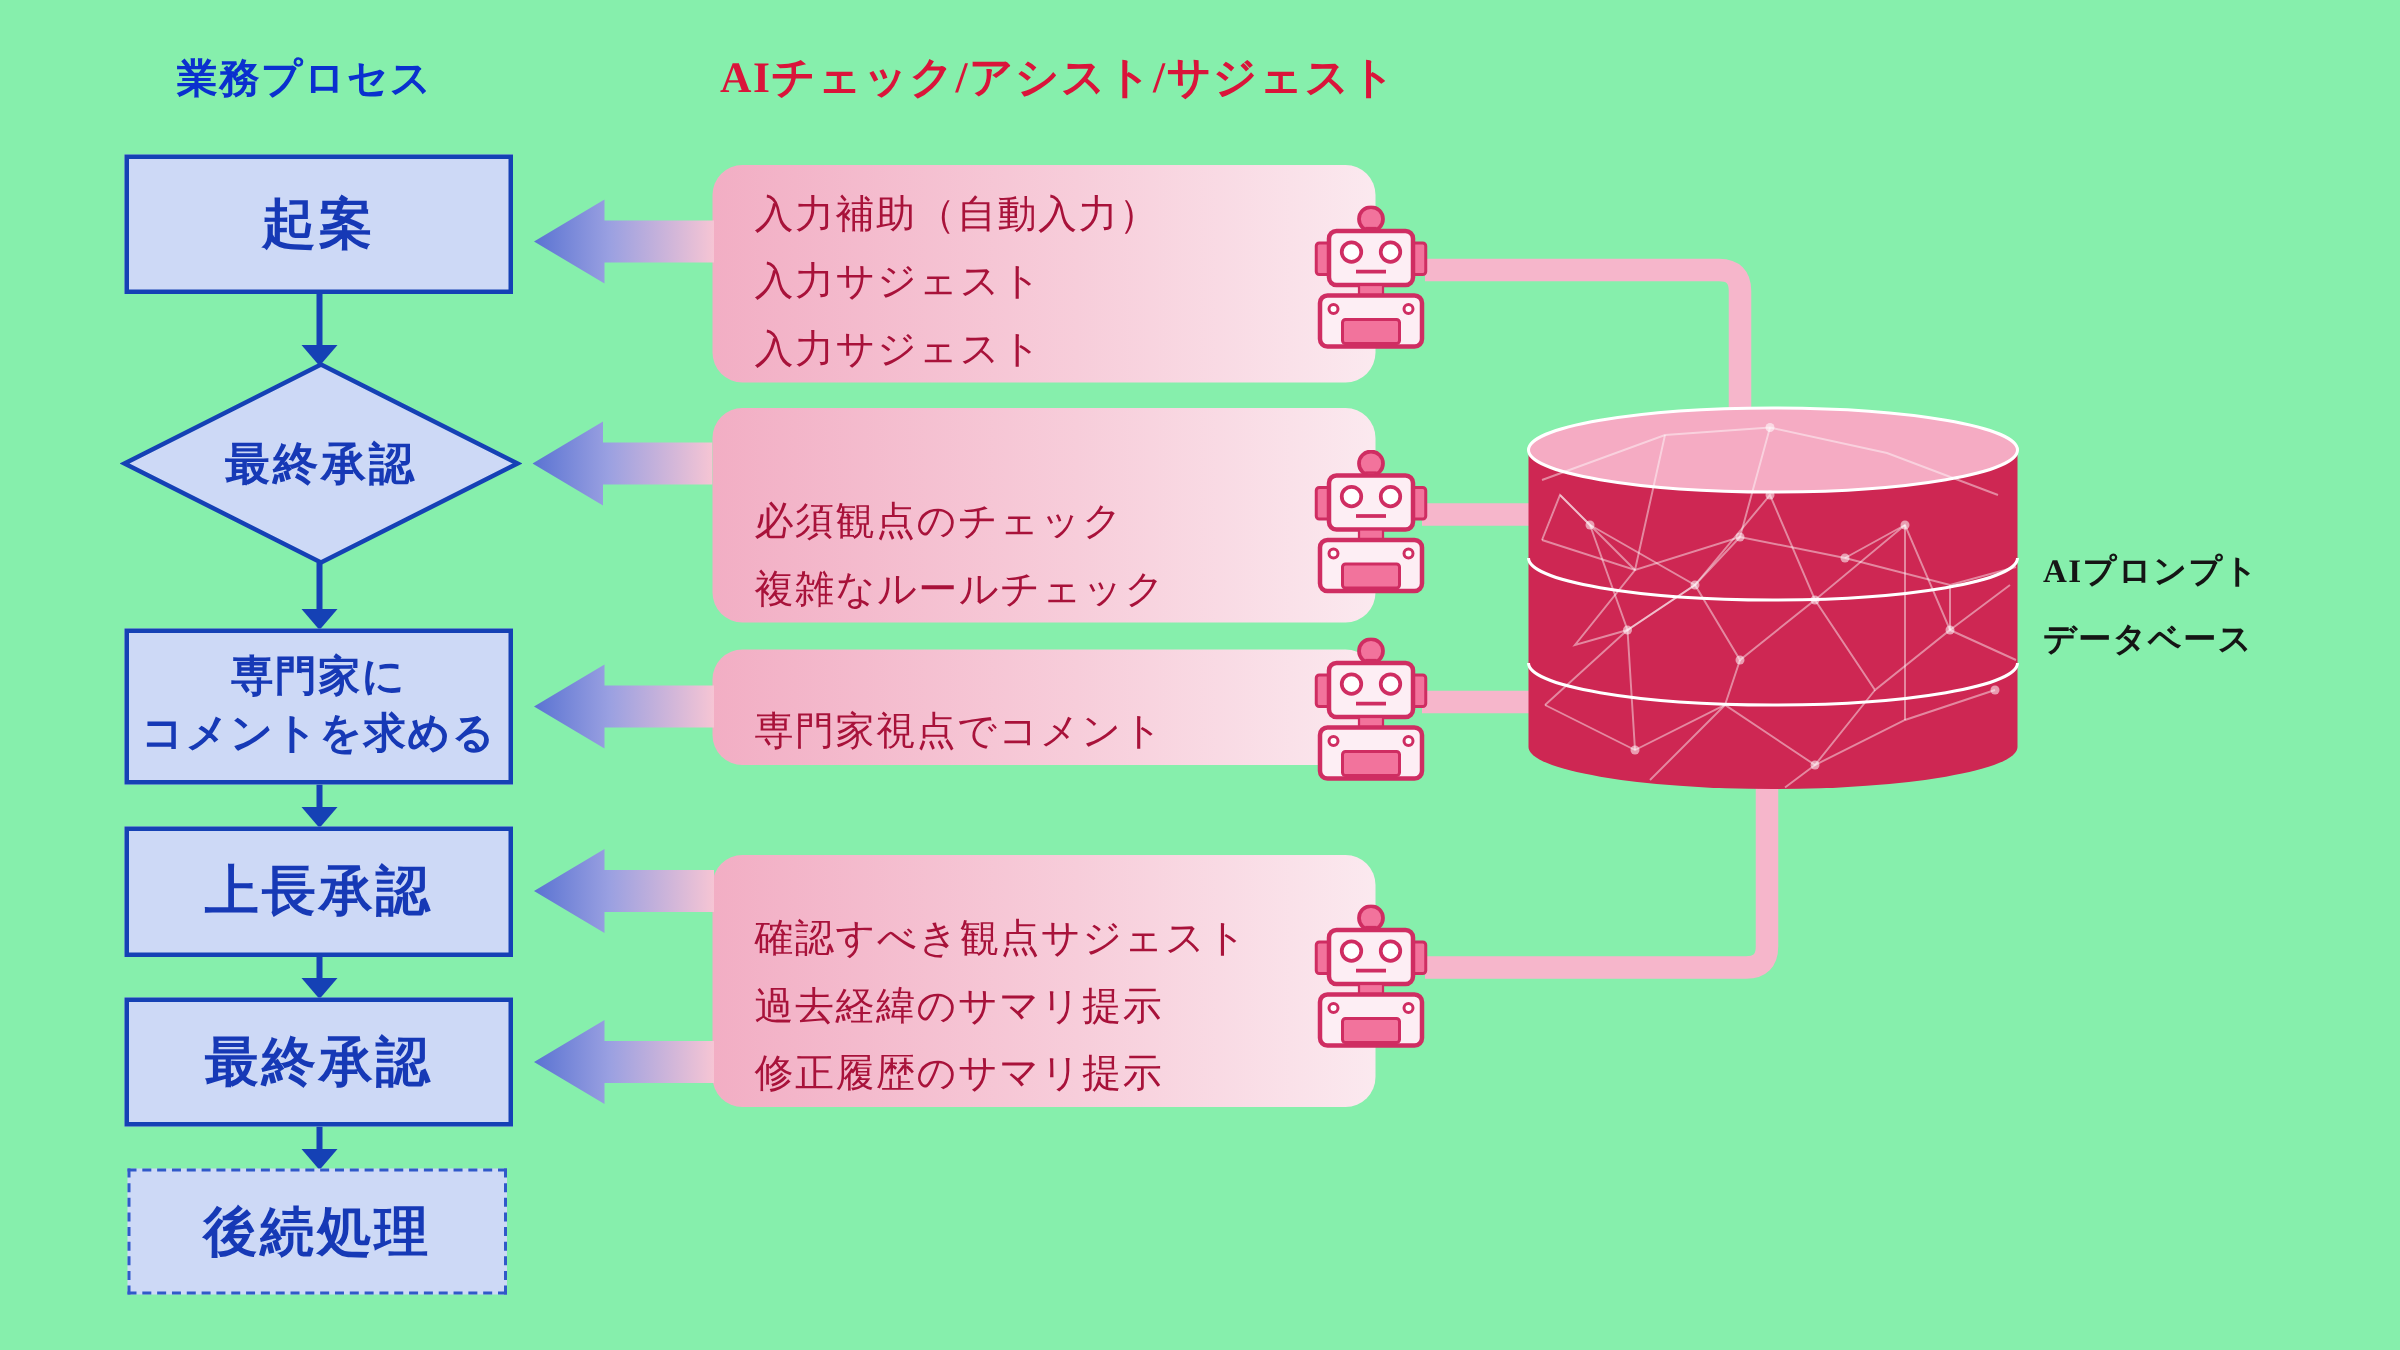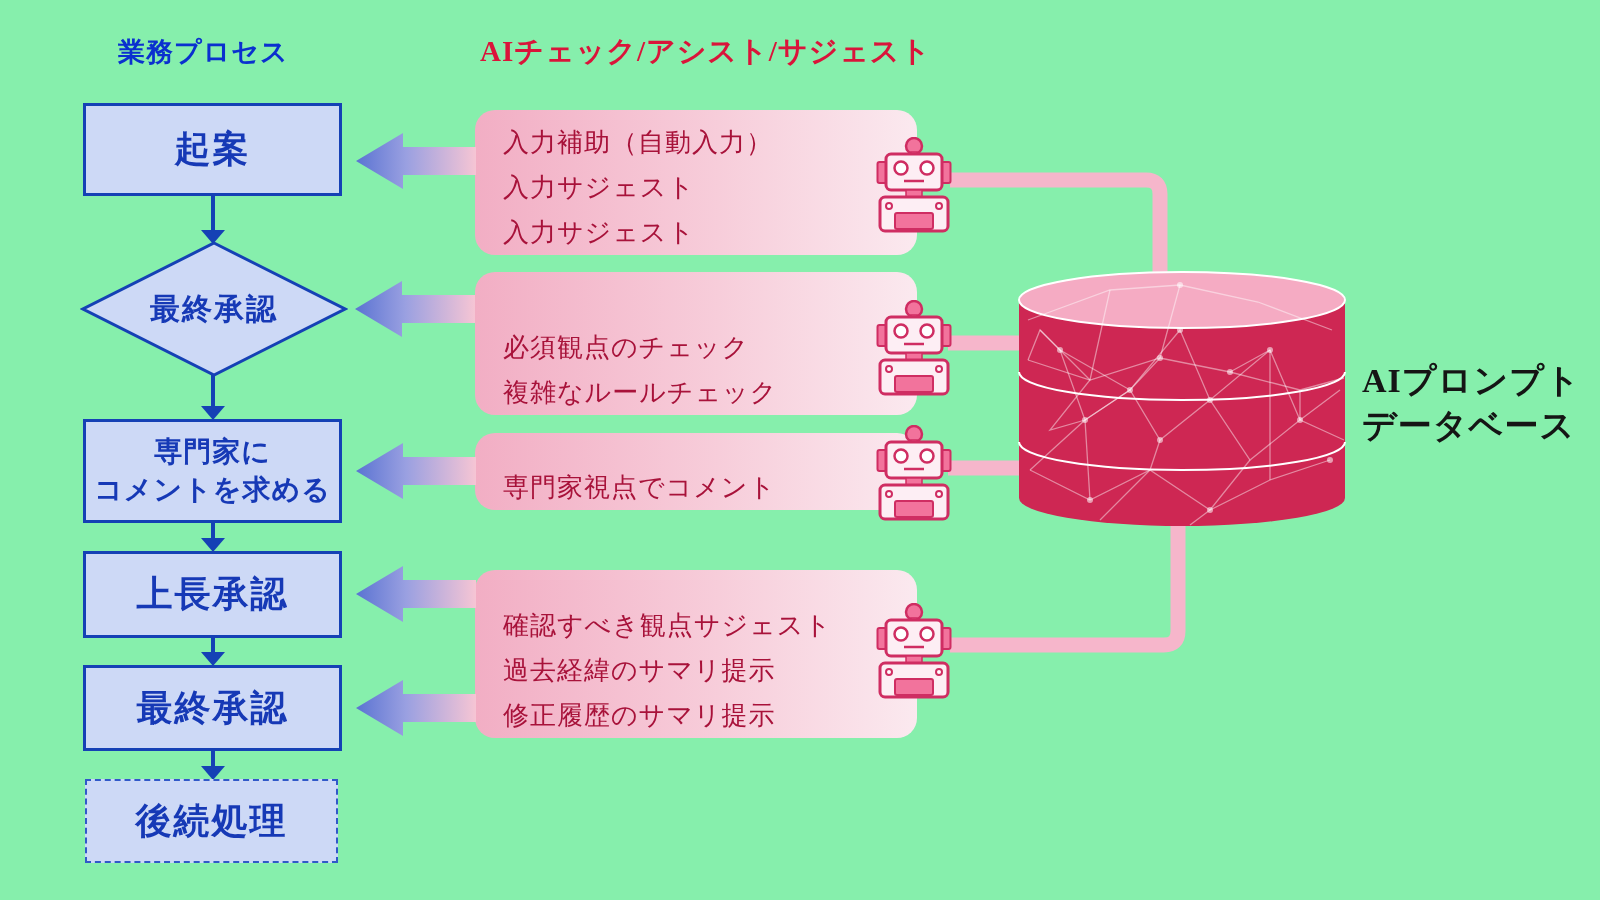--- a/index.html
+++ b/index.html
@@ -40,21 +40,21 @@
   .ai-line{line-height:45px;white-space:nowrap;}
   
   .fat-arrow{position:absolute;width:120px;height:58px;z-index:3;}
   
   .robot{position:absolute;left:876px;width:76px;height:96px;z-index:4;}
   
   .connectors{position:absolute;left:0;top:0;z-index:2;}
   .cyl{position:absolute;left:0;top:0;z-index:5;pointer-events:none;}
   .db-label{
     position:absolute;left:1362px;top:358px;z-index:6;
-    color:#151515;font-weight:bold;font-size:34px;line-height:45px;white-space:nowrap;letter-spacing:1px;
+    color:#151515;font-weight:bold;font-size:22px;line-height:45px;white-space:nowrap;letter-spacing:1px;
   }
   .defs-holder{position:absolute;width:0;height:0;overflow:hidden;}
 </style>
 </head>
 <body>
 
 <div class="canvas">
 
   <svg class="defs-holder" aria-hidden="true">
     <defs>

